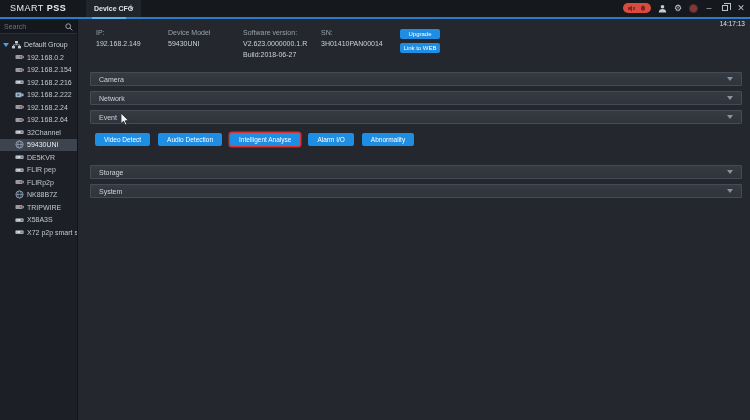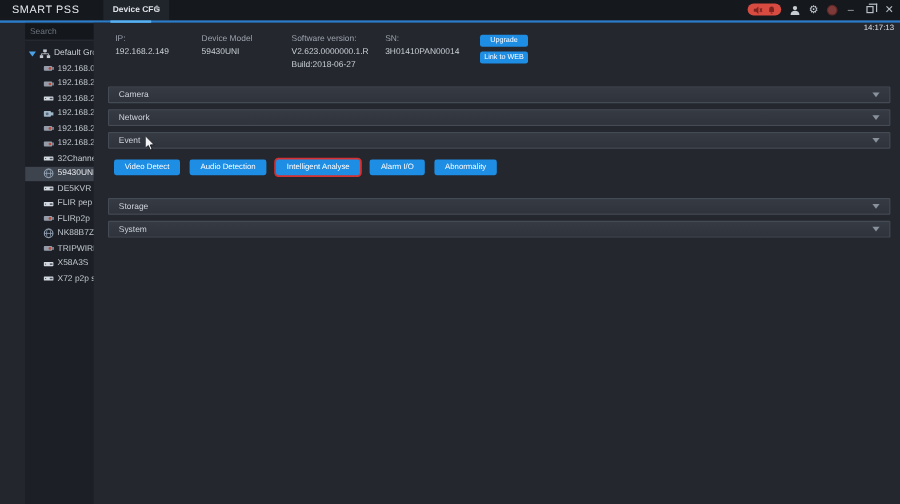--- a/index.html
+++ b/index.html
@@ -3,36 +3,36 @@
 <meta charset="utf-8">
 <style>
   * { margin:0; padding:0; box-sizing:border-box; }
   html,body { background:#101216; }
   body { font-family:"Liberation Sans", sans-serif; }
   #app { position:relative; width:750px; height:420px; background:#23262d; overflow:hidden; }
 
   
   .titlebar { position:absolute; top:0; left:0; width:750px; height:17px; background:#15181d; display:flex; align-items:center; }
   .logo { position:absolute; left:10px; top:3px; font-size:9px; color:#e8ebee; letter-spacing:.5px; }
-  .logo b { font-weight:normal; }
+  .logo b { font-weight:bold; }
   .tab { position:absolute; left:86px; top:0; height:17px; display:flex; align-items:center; padding:0 8px; background:#20242b; color:#dfe3e8; font-size:7px; font-weight:bold; }
   .tab-underline { position:absolute; left:92px; top:17px; width:34px; height:2px; background:#59b1f0; z-index:3; }
   .add-tab { position:absolute; left:128px; top:2px; color:#9aa1ab; font-size:10px; cursor:default; }
   .blue-line { position:absolute; top:17px; left:0; width:750px; height:2px; background:#2b7cc9; }
   .tb-right { position:absolute; right:4px; top:2px; display:flex; align-items:center; gap:6px; height:12px; }
   .badge { background:#d84b40; border-radius:6px; width:28px; height:10px; display:flex; align-items:center; justify-content:space-evenly; }
   .tb-ico { width:10px; height:10px; display:flex; align-items:center; justify-content:center; color:#c6ccd4; font-size:9px; line-height:1; }
   .red-dot { width:9px; height:9px; border-radius:50%; background:#7e3a38; border:1px solid #5d2a28; }
   .winbtn { color:#b9bfc7; font-size:9px; width:10px; text-align:center; line-height:1; }
   .restore-glyph { display:inline-block; width:6px; height:6px; border:1px solid #b9bfc7; position:relative; }
   .restore-glyph:before { content:""; position:absolute; left:1px; top:-3px; width:6px; height:6px; border:1px solid #b9bfc7; border-bottom:none; border-left:none; }
   .clock { position:absolute; top:20px; right:5px; font-size:6.5px; color:#dfe3e8; z-index:2; }
 
   
-  .sidebar { position:absolute; top:19px; left:0; width:78px; height:401px; background:#1c1f25; border-right:1px solid #111318;margin-left:21px; }
+  .sidebar { position:absolute; top:19px; left:0; width:78px; height:401px; background:#1c1f25; border-right:1px solid #111318; }
   .search-wrap { position:relative; height:14px; margin:1px 0 4px 0; background:#14171b; border-bottom:1px solid #2a2e35; display:flex; align-items:center; }
   .search-input { width:60px; background:transparent; border:none; outline:none; color:#aab1ba; font-size:7px; padding-left:4px; font-family:"Liberation Sans",sans-serif; }
   .search-input::placeholder { color:#6c737d; }
   .mag { position:absolute; right:4px; top:3px; }
   .tree-root { display:flex; align-items:center; height:13px; padding-left:3px; color:#ccd1d8; font-size:7px; gap:3px; }
   .tw { width:0; height:0; border-left:3.5px solid transparent; border-right:3.5px solid transparent; border-top:4px solid #4aa3e8; }
   .tree-list { }
   .tree-row { display:flex; align-items:center; height:12.5px; padding-left:15px; gap:3px; color:#c3c9d1; font-size:7px; white-space:nowrap; overflow:hidden; }
   .tree-row.selected { background:#3e444e; color:#e8ecf0; }
   .dev-icon { width:9px; height:9px; display:flex; align-items:center; justify-content:center; flex:none; }

